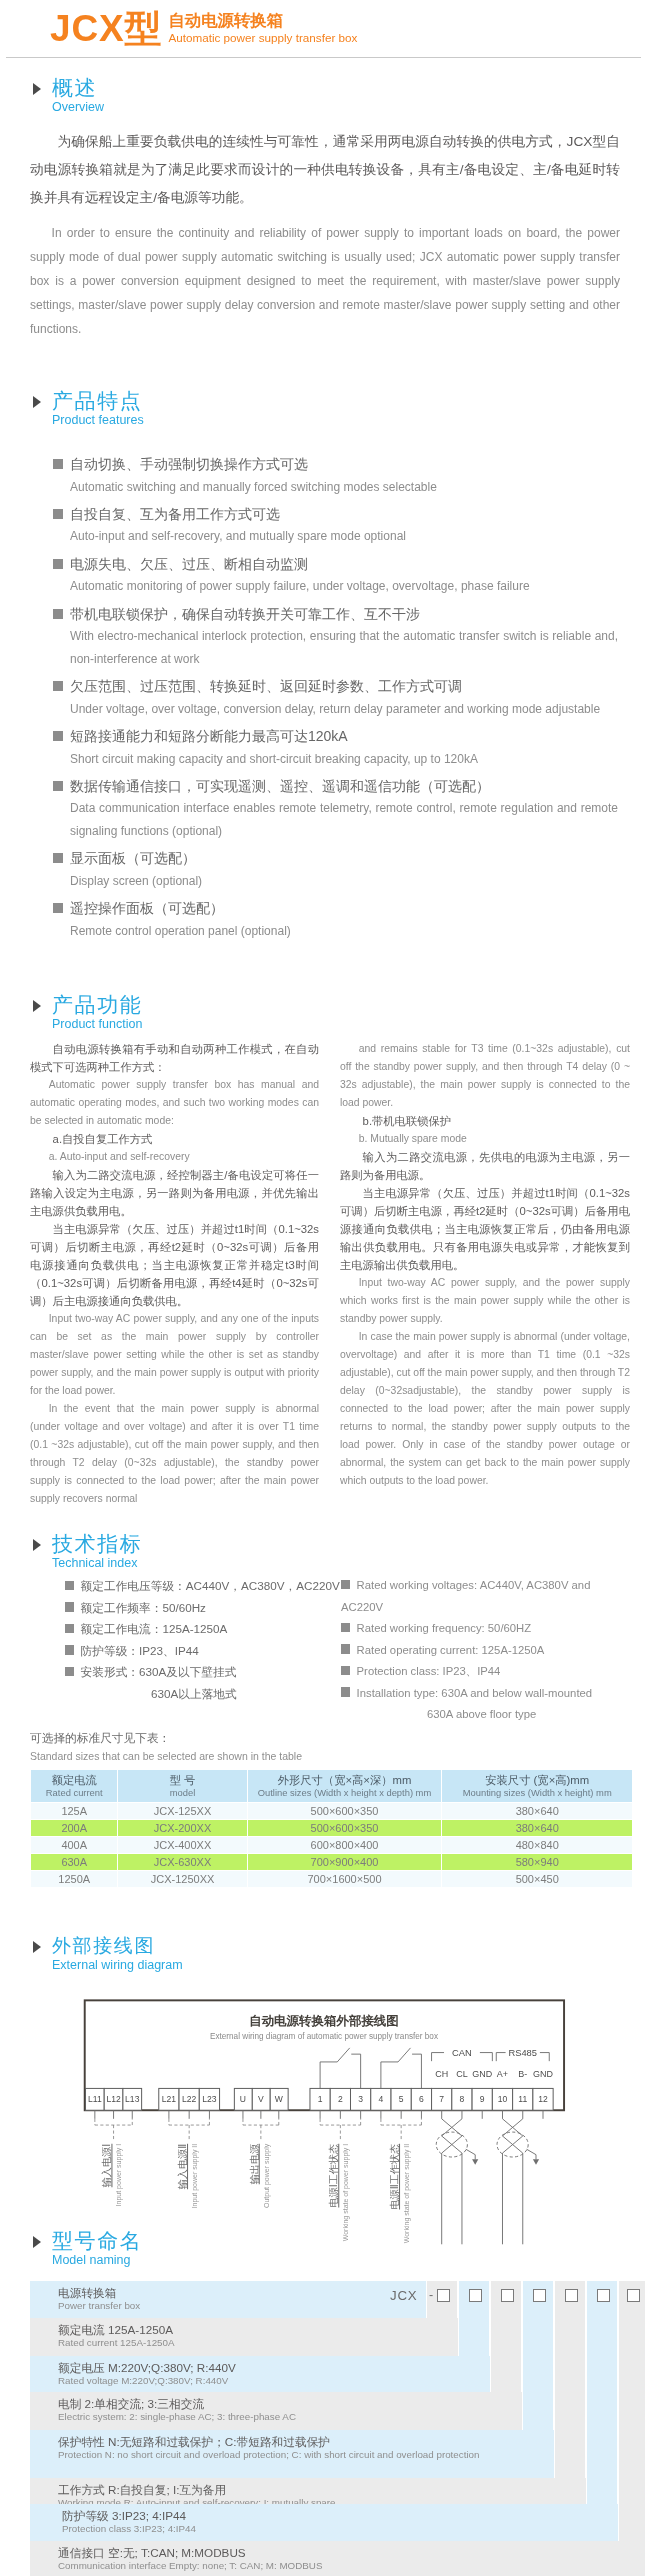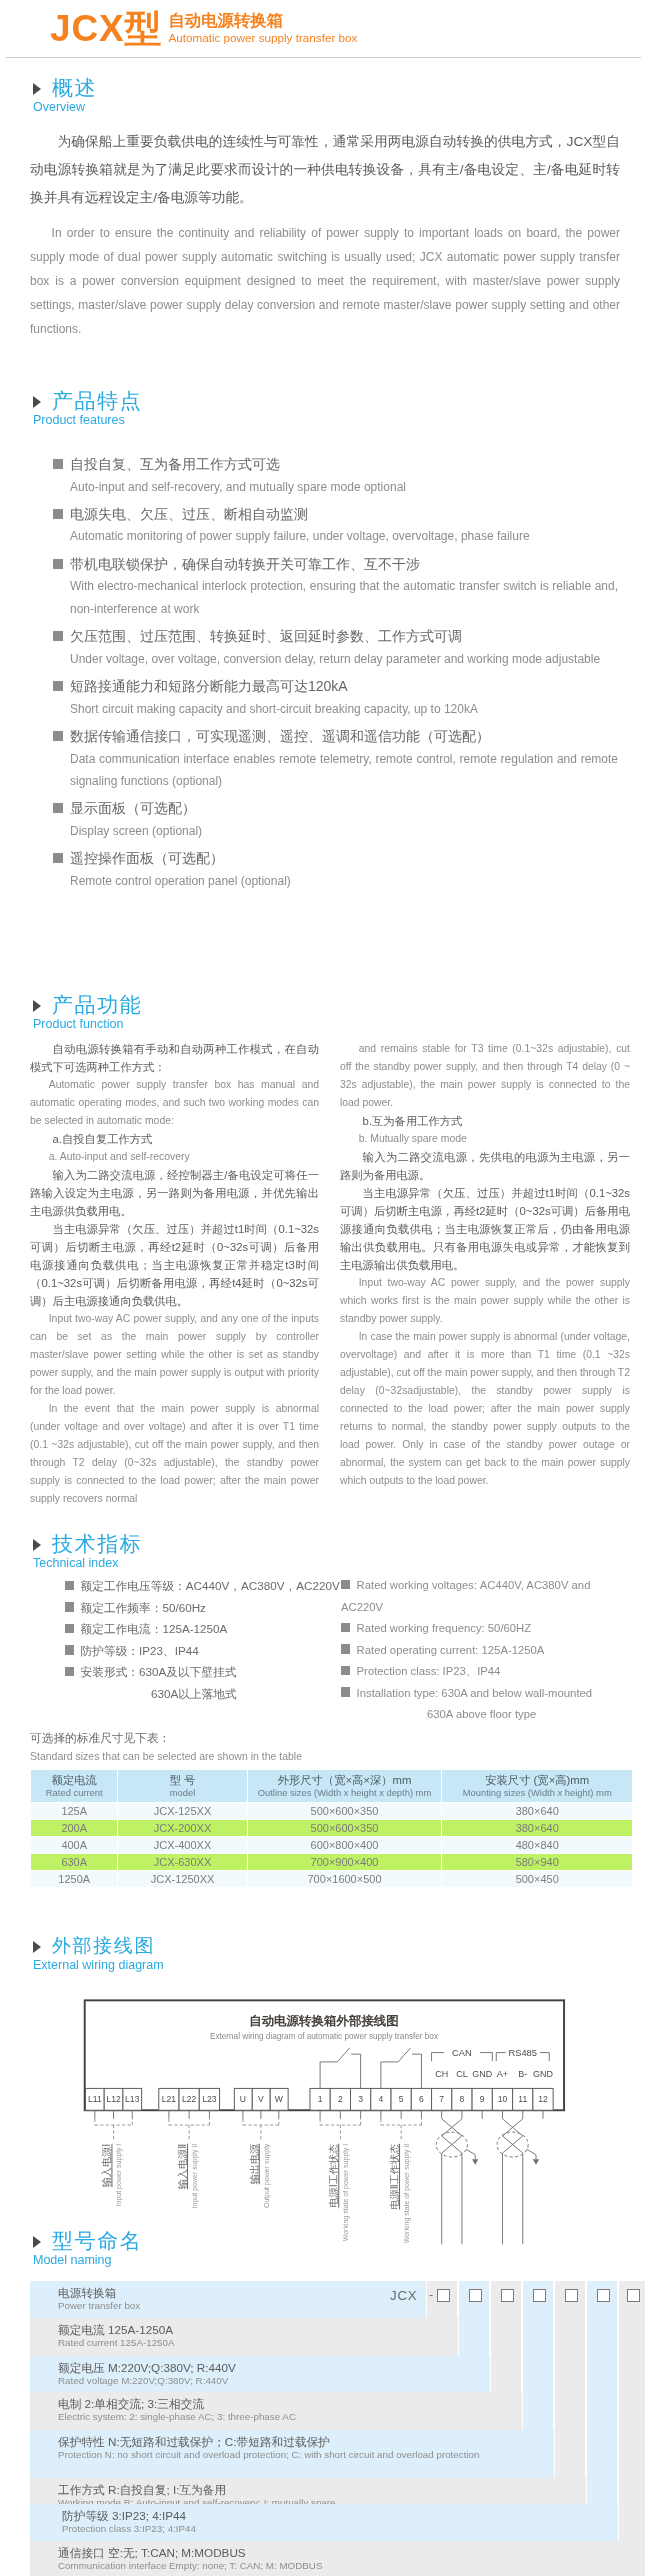--- a/index.html
+++ b/index.html
@@ -13,21 +13,21 @@
   .brand-zh{font-size:16.4px;font-weight:bold;color:#f5821f;line-height:19.5px;}
   .brand-en{font-size:11.7px;color:#f5821f;line-height:15.6px;}
   .divider{position:absolute;left:6.2px;top:57px;width:635px;height:0;border-top:0.8px solid #c9c9c9;}
 
   
   .sec{position:absolute;left:33px;}
   .sec .tri{position:absolute;left:0;top:7px;width:0;height:0;
             border-top:6.2px solid transparent;border-bottom:6.2px solid transparent;
             border-left:8.6px solid #4a4a4a;}
   .sec .zh{margin-left:19px;font-size:21px;color:#29a9e1;letter-spacing:1.6px;line-height:23.4px;}
-  .sec .en{font-size:12.5px;color:#29a9e1;line-height:17px;}
+  .sec .en{margin-left:19px;font-size:12.5px;color:#29a9e1;line-height:17px;}
 
   
   .para-zh{position:absolute;left:30px;width:590px;font-size:13.7px;color:#5d5b5b;
            line-height:28px;text-align:justify;text-indent:2em;}
   .para-en{position:absolute;left:30px;width:590px;font-size:12px;color:#8d8d8d;
            line-height:24px;text-align:justify;text-indent:1.8em;}
 
   
   .feat-list{position:absolute;left:53px;width:570px;}
   .feat{margin-bottom:4.7px;}
@@ -99,20 +99,24 @@
   <div class="para-zh" style="top:128px">为确保船上重要负载供电的连续性与可靠性，通常采用两电源自动转换的供电方式，JCX型自动电源转换箱就是为了满足此要求而设计的一种供电转换设备，具有主/备电设定、主/备电延时转换并具有远程设定主/备电源等功能。</div>
   <div class="para-en" style="top:221px">In order to ensure the continuity and reliability of power supply to important loads on board, the power supply mode of dual power supply automatic switching is usually used; JCX automatic power supply transfer box is a power conversion equipment designed to meet the requirement, with master/slave power supply settings, master/slave power supply delay conversion and remote master/slave power supply setting and other functions.</div>
 
   <div class="sec" style="top:389px">
     <span class="tri"></span>
     <div class="zh">产品特点</div>
     <div class="en">Product features</div>
   </div>
   <div class="feat-list" style="top:453px">
     <div class="feat">
+      <div class="feat-zh"><span class="sq"></span><span>自动切换、手动强制切换操作方式可选</span></div>
+      <div class="feat-en">Automatic switching and manually forced switching modes selectable</div>
+    </div>
+    <div class="feat">
       <div class="feat-zh"><span class="sq"></span><span>自投自复、互为备用工作方式可选</span></div>
       <div class="feat-en">Auto-input and self-recovery, and mutually spare mode optional</div>
     </div>
     <div class="feat">
       <div class="feat-zh"><span class="sq"></span><span>电源失电、欠压、过压、断相自动监测</span></div>
       <div class="feat-en">Automatic monitoring of power supply failure, under voltage, overvoltage, phase failure</div>
     </div>
     <div class="feat">
       <div class="feat-zh"><span class="sq"></span><span>带机电联锁保护，确保自动转换开关可靠工作、互不干涉</span></div>
       <div class="feat-en">With electro-mechanical interlock protection, ensuring that the automatic transfer switch is reliable and, non-interference at work</div>
@@ -149,21 +153,21 @@
     <p class="en">Automatic power supply transfer box has manual and automatic operating modes, and such two working modes can be selected in automatic mode:</p>
     <p class="zh">a.自投自复工作方式</p>
     <p class="en">a. Auto-input and self-recovery</p>
     <p class="zh">输入为二路交流电源，经控制器主/备电设定可将任一路输入设定为主电源，另一路则为备用电源，并优先输出主电源供负载用电。</p>
     <p class="zh">当主电源异常（欠压、过压）并超过t1时间（0.1~32s可调）后切断主电源，再经t2延时（0~32s可调）后备用电源接通向负载供电；当主电源恢复正常并稳定t3时间（0.1~32s可调）后切断备用电源，再经t4延时（0~32s可调）后主电源接通向负载供电。</p>
     <p class="en">Input two-way AC power supply, and any one of the inputs can be set as the main power supply by controller master/slave power setting while the other is set as standby power supply, and the main power supply is output with priority for the load power.</p>
     <p class="en">In the event that the main power supply is abnormal (under voltage and over voltage) and after it is over T1 time (0.1 ~32s adjustable), cut off the main power supply, and then through T2 delay (0~32s adjustable), the standby power supply is connected to the load power; after the main power supply recovers normal</p>
   </div>
   <div class="fcol" style="left:340px;width:290px;">
     <p class="en">and remains stable for T3 time (0.1~32s adjustable), cut off the standby power supply, and then through T4 delay (0 ~ 32s adjustable), the main power supply is connected to the load power.</p>
-    <p class="zh">b.互为备用工作方式</p>
+    <p class="zh">b.带机电联锁保护</p>
     <p class="en">b. Mutually spare mode</p>
     <p class="zh">输入为二路交流电源，先供电的电源为主电源，另一路则为备用电源。</p>
     <p class="zh">当主电源异常（欠压、过压）并超过t1时间（0.1~32s可调）后切断主电源，再经t2延时（0~32s可调）后备用电源接通向负载供电；当主电源恢复正常后，仍由备用电源输出供负载用电。只有备用电源失电或异常，才能恢复到主电源输出供负载用电。</p>
     <p class="en">Input two-way AC power supply, and the power supply which works first is the main power supply while the other is standby power supply.</p>
     <p class="en">In case the main power supply is abnormal (under voltage, overvoltage) and after it is more than T1 time (0.1 ~32s adjustable), cut off the main power supply, and then through T2 delay (0~32sadjustable), the standby power supply is connected to the load power; after the main power supply returns to normal, the standby power supply outputs to the load power. Only in case of the standby power outage or abnormal, the system can get back to the main power supply which outputs to the load power.</p>
   </div>
 
   <div class="sec" style="top:1532px">
     <span class="tri"></span>
     <div class="zh">技术指标</div>

